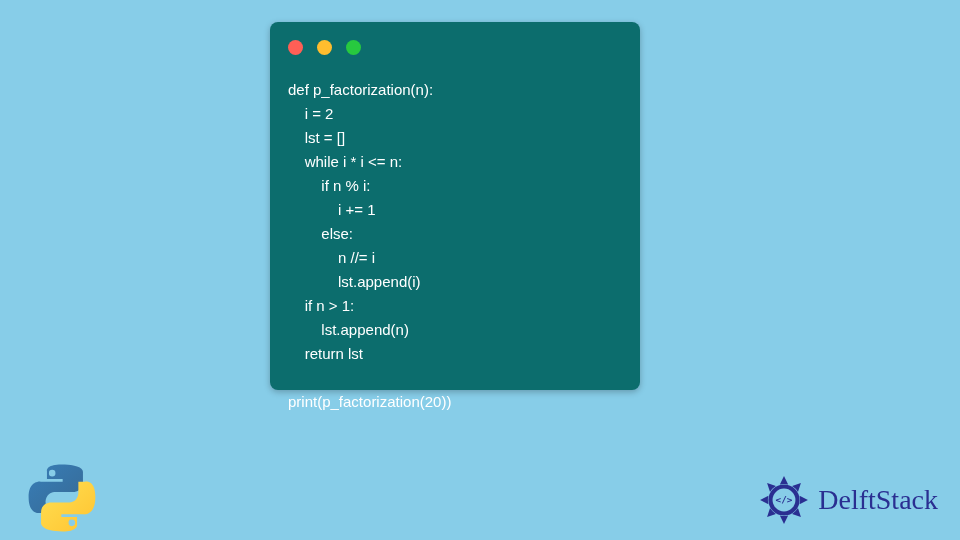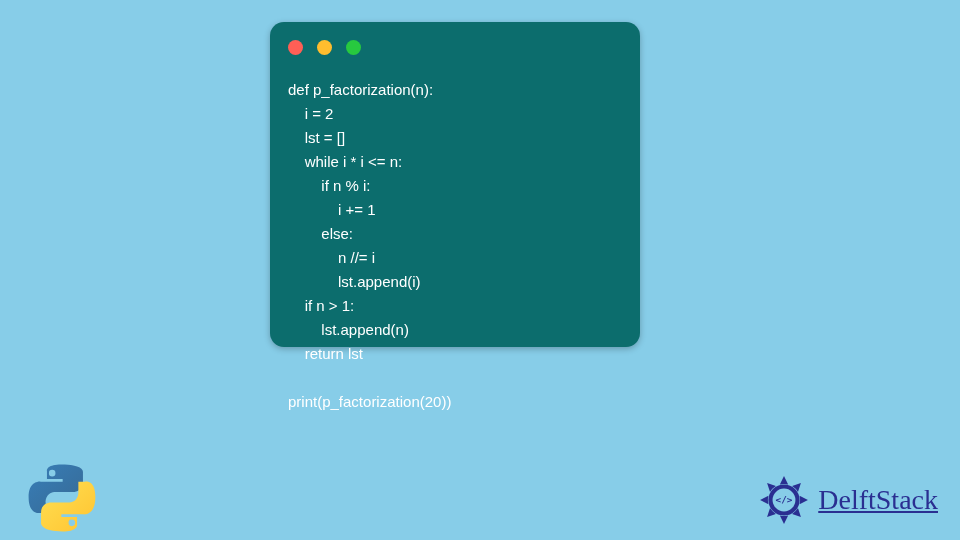--- a/index.html
+++ b/index.html
@@ -31,23 +31,23 @@
     background: #86cfeb;
   }
   
   .stage { background:#87cde8; }
 
   .code-panel {
     position: absolute;
     left: 270px;
     top: 22px;
     width: 370px;
-    height: 325px;
+    height: 368px;
     background: #0d6b6b;
-    border-radius: 14px;
+    border-radius: 8px;
     box-shadow: 0 2px 6px rgba(0,0,0,0.25);
     color: #ffffff;
   }
   .code-panel { background:#0e6e6e; }
   .code-panel { background:#0d6b6f; }
   .code-panel { background:#0f6b6c; }
   .code-panel { background:#0c6d6d; }
 
   .titlebar {
     position: absolute;
@@ -94,21 +94,20 @@
     bottom: 14px;
     display: flex;
     align-items: center;
     gap: 8px;
   }
   .delft-text {
     font-family: Georgia, 'Times New Roman', serif;
     font-size: 28px;
     color: #2a2f91;
     font-weight: 500;
-    text-decoration: underline;
   }
   .delft-badge {
     width: 52px;
     height: 52px;
   }
 </style>
 </head>
 <body>
 
 <div class="stage">

